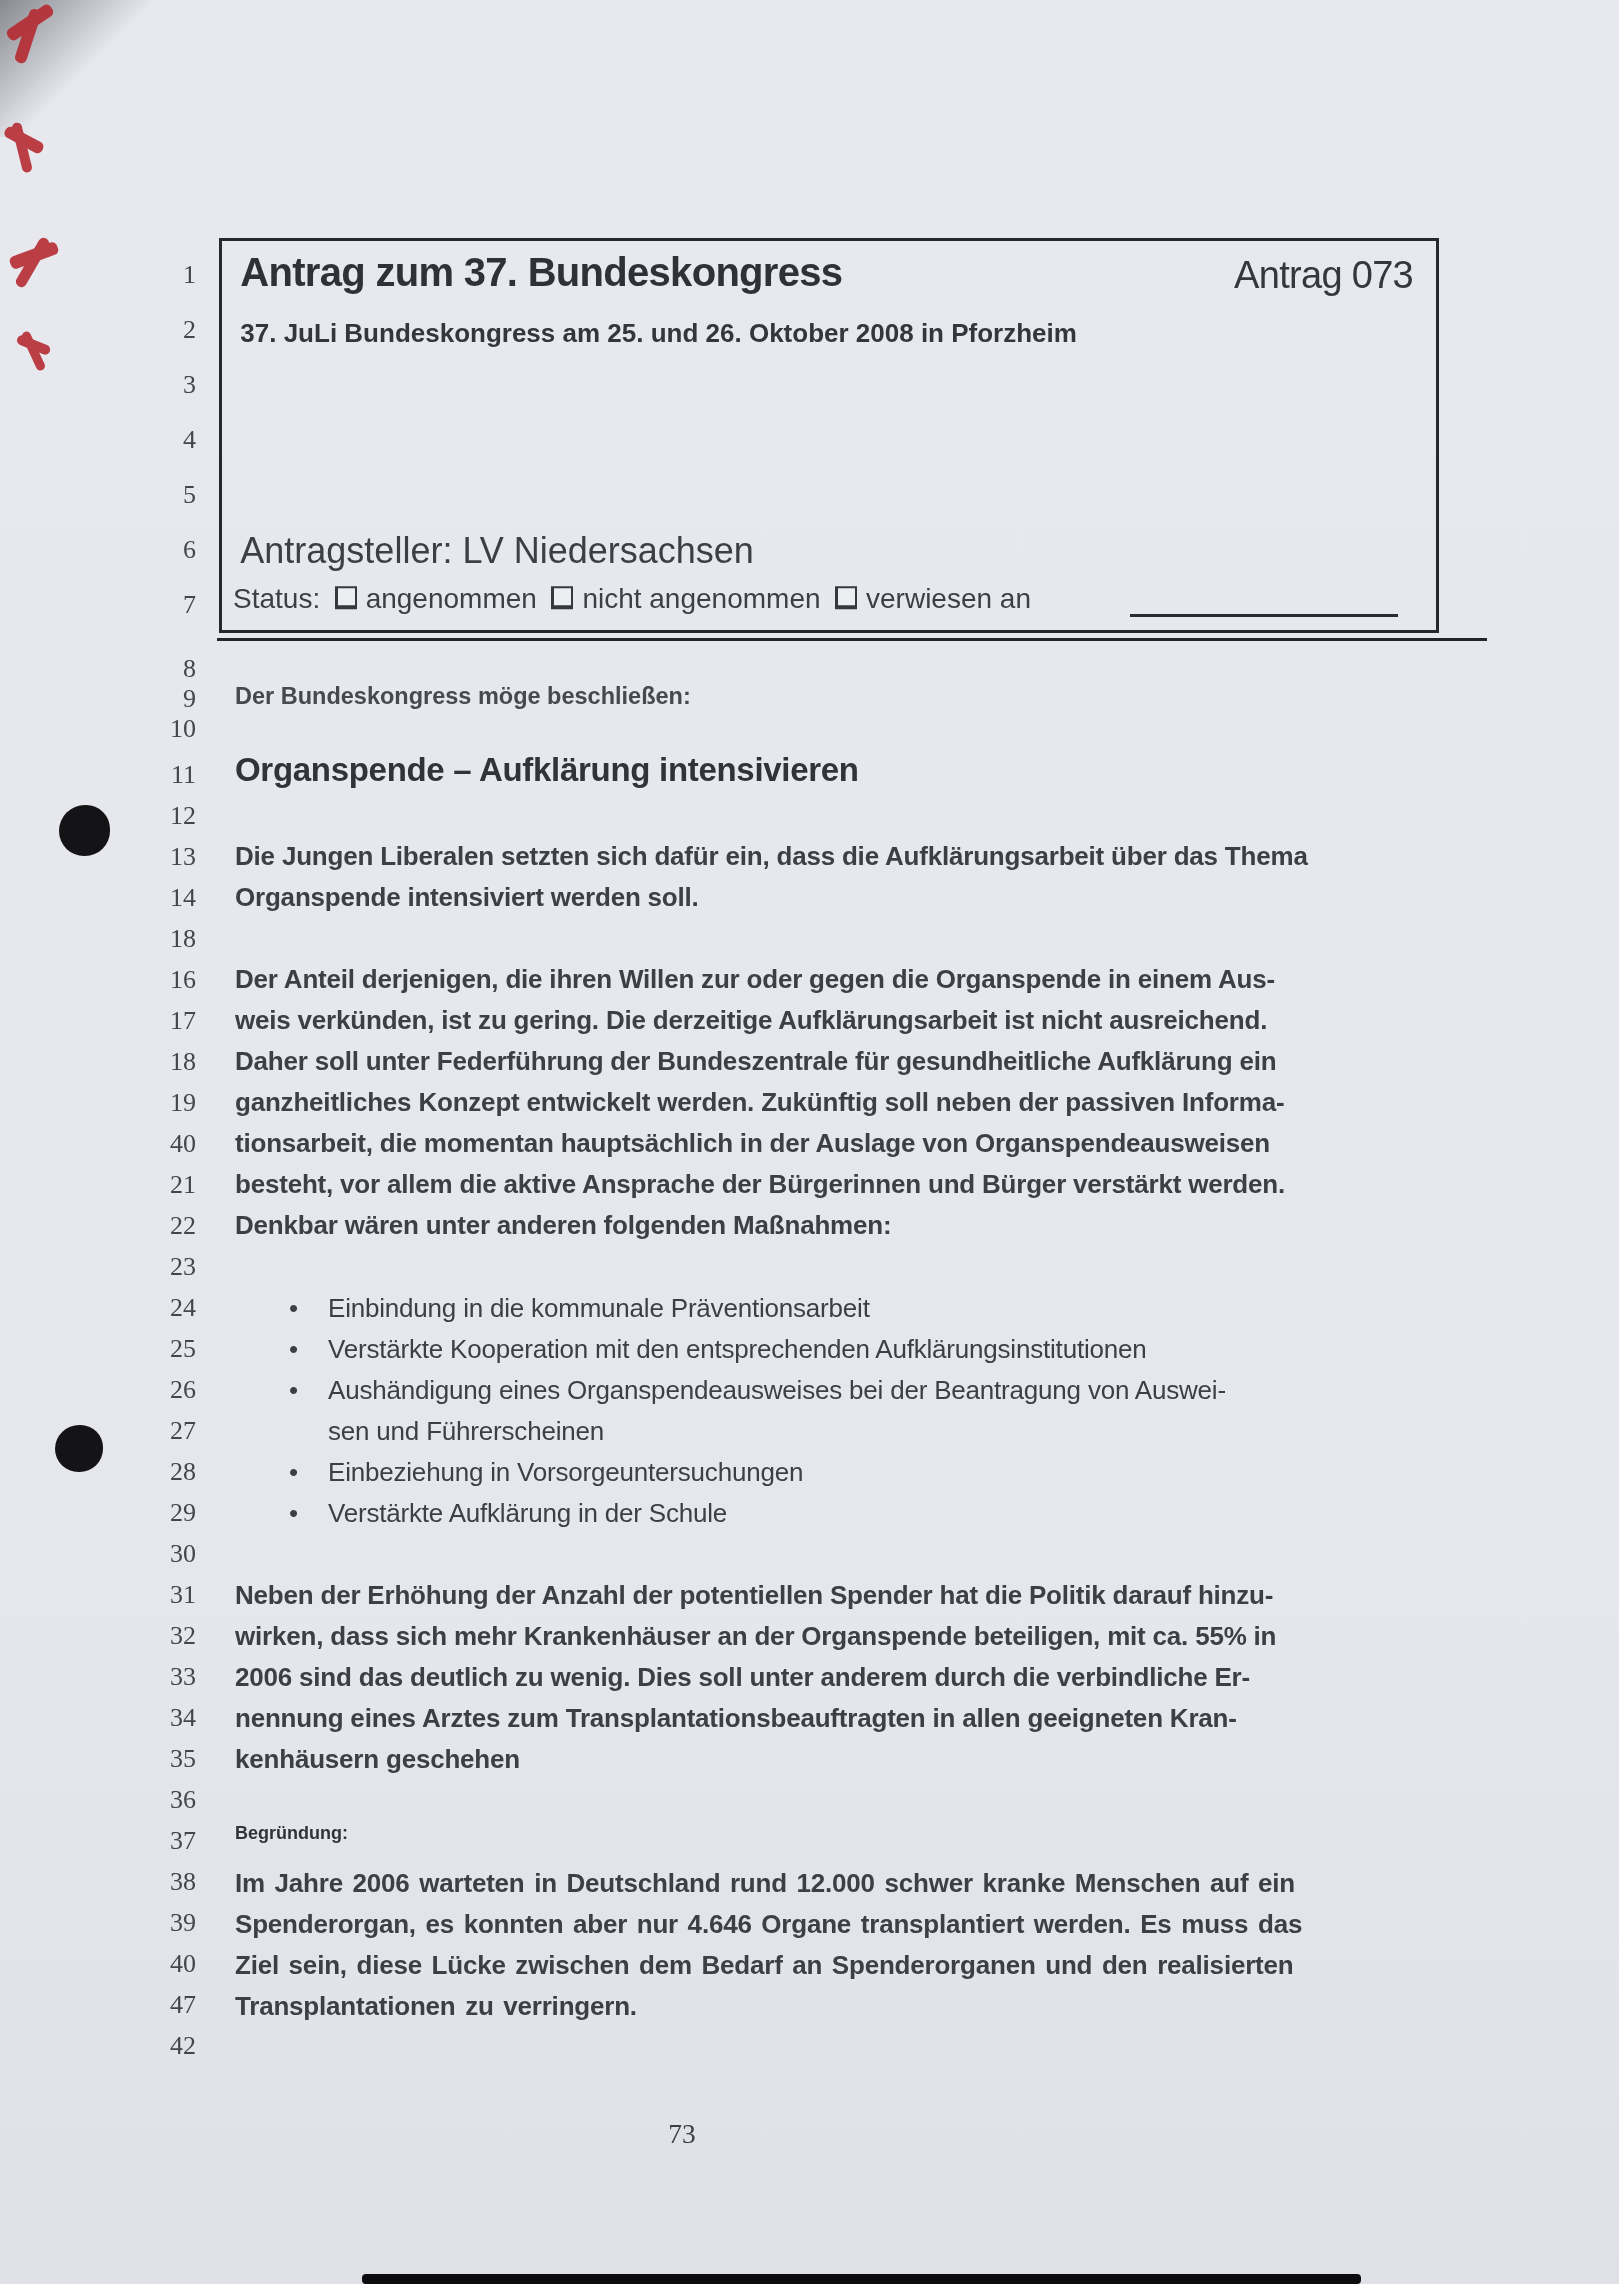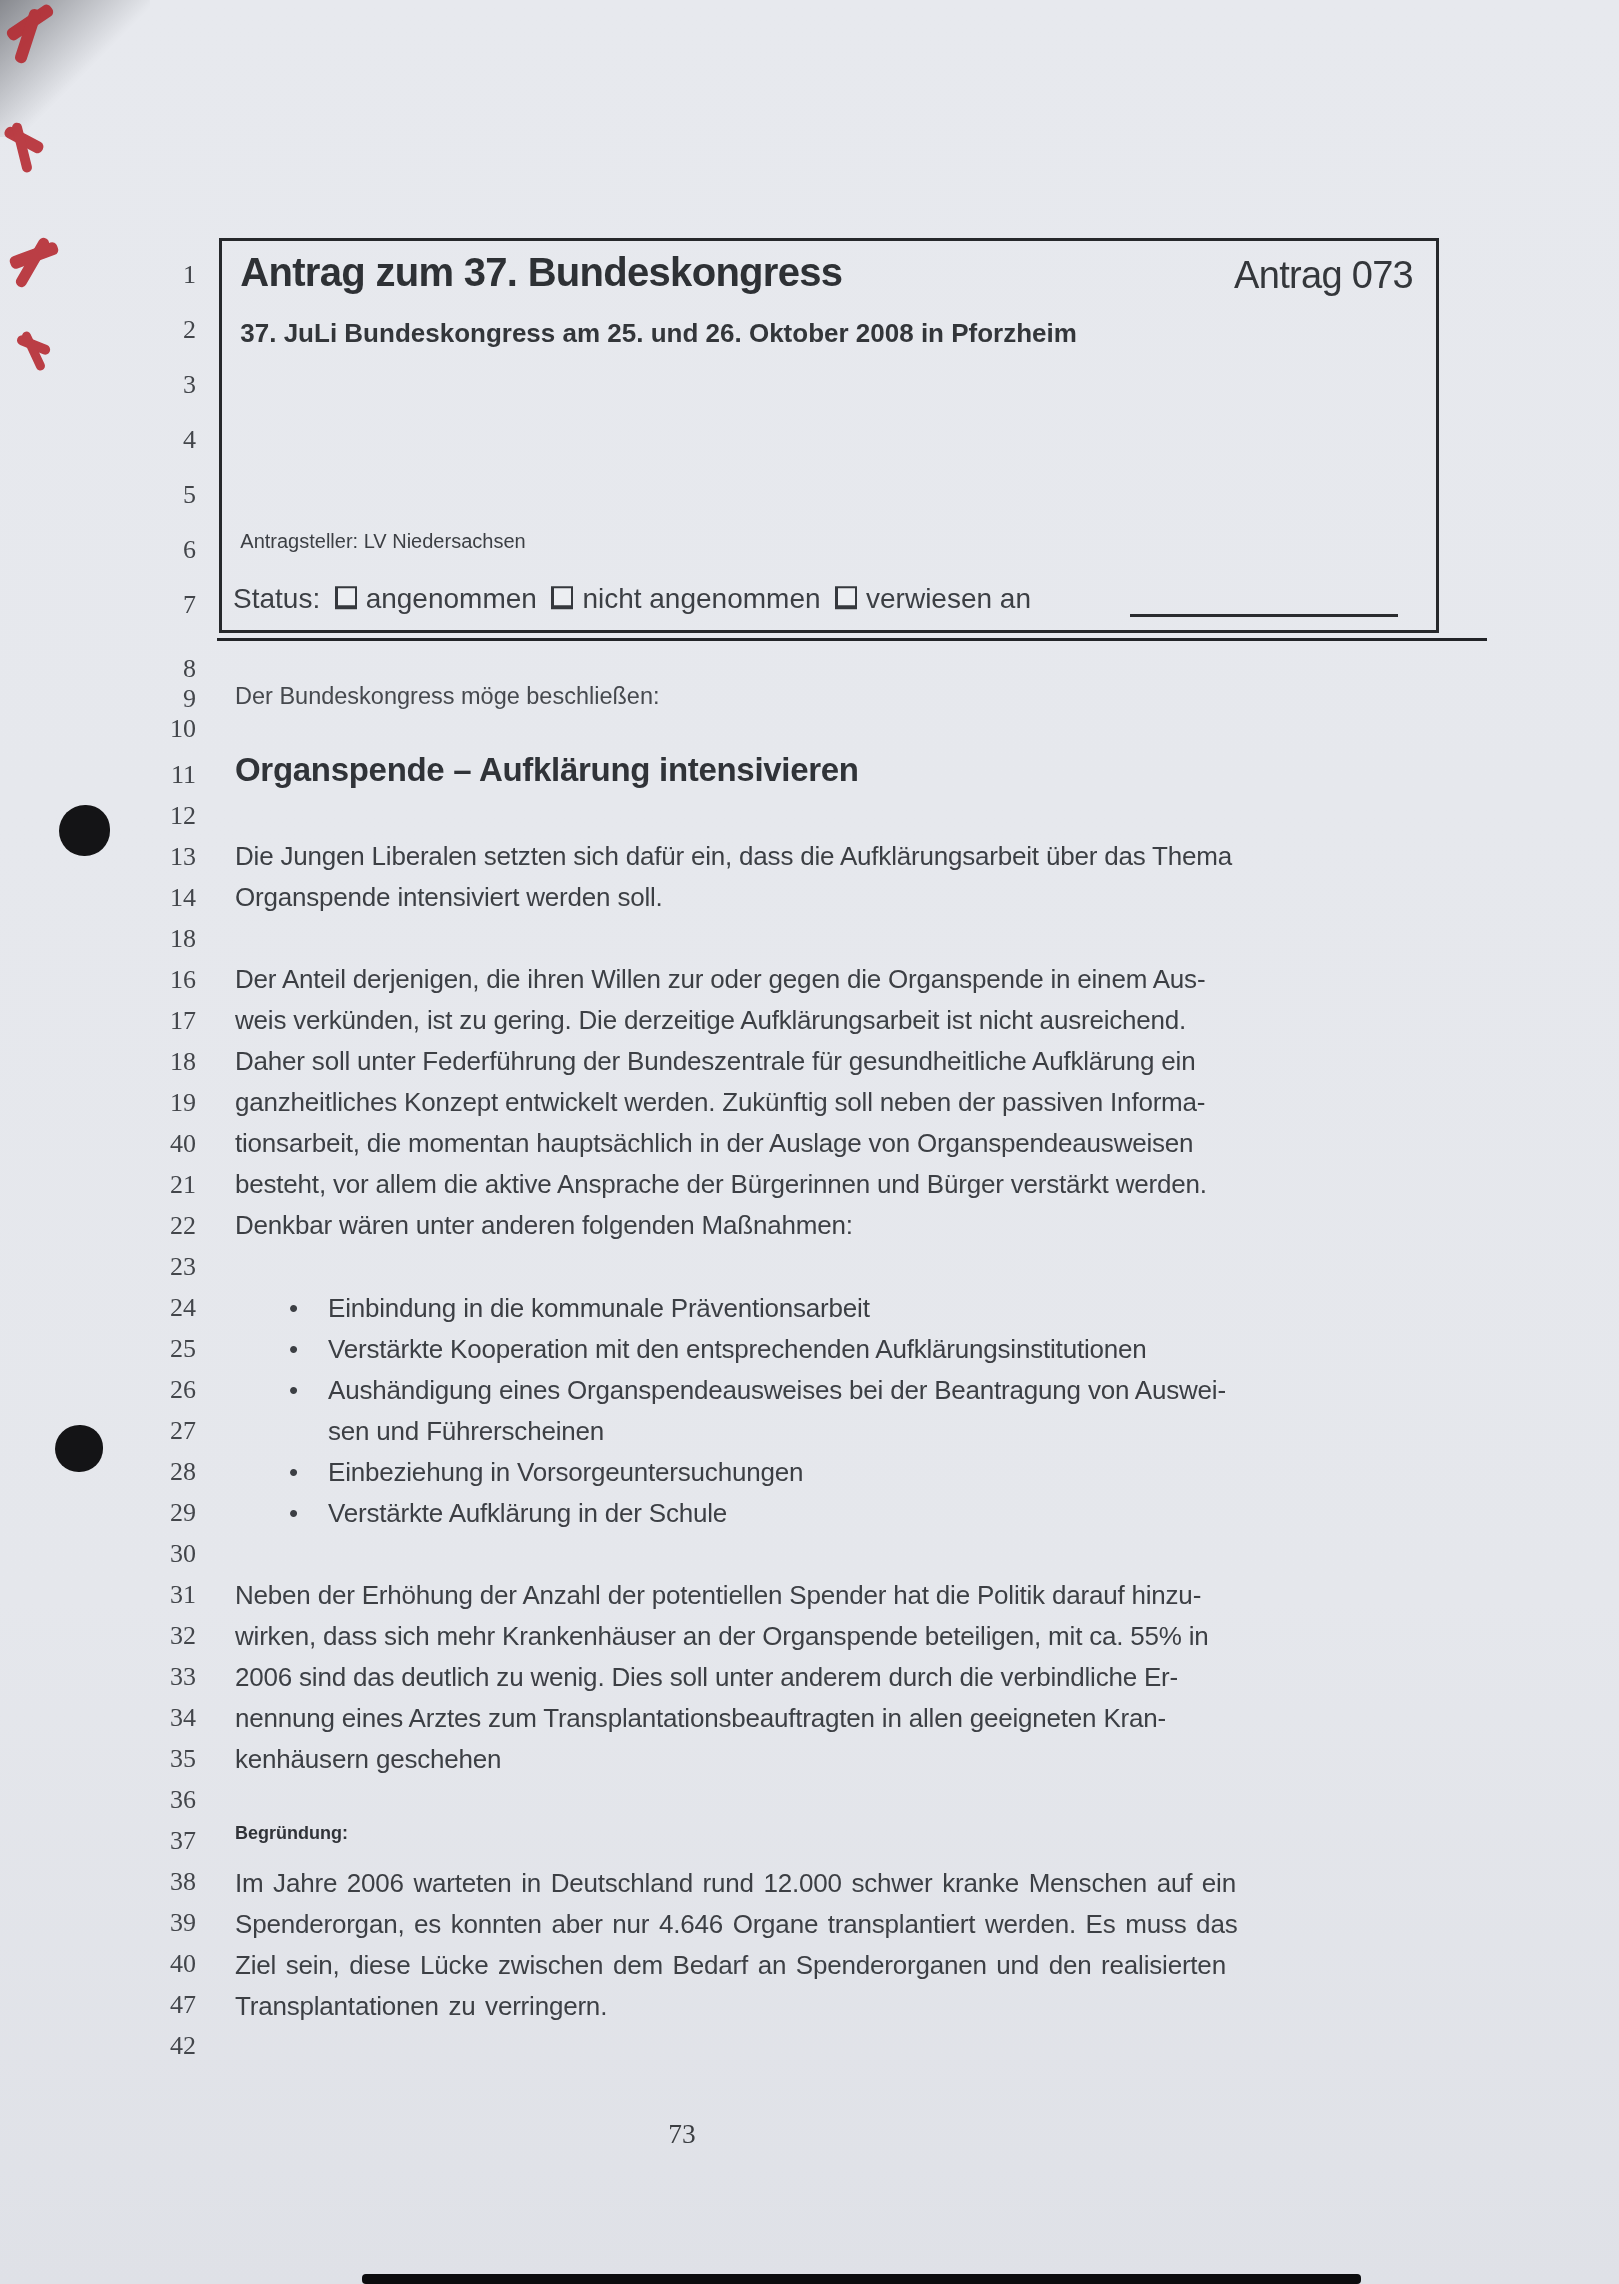--- a/index.html
+++ b/index.html
@@ -28,29 +28,29 @@
   .ln-c div{height:41px;line-height:41px;}
   
   .hbox{position:absolute;left:219px;top:238px;width:1214px;height:389px;
     border:3.3px solid #26282b;background:transparent;}
   .hbox .title{position:absolute;left:18.3px;top:9.1px;font-size:40px;font-weight:bold;
     color:#2e3135;letter-spacing:-0.7px;white-space:pre;}
   .hbox .ano{position:absolute;right:23px;top:13px;font-size:38px;color:#34373b;
     letter-spacing:-0.7px;white-space:pre;}
   .hbox .subtitle{position:absolute;left:18.3px;top:77px;font-size:26px;font-weight:bold;
     color:#33363a;white-space:pre;}
-  .hbox .antragsteller{position:absolute;left:18.3px;top:289px;font-size:20px;white-space:pre;}
+  .hbox .antragsteller{position:absolute;left:18.3px;top:289px;font-size:36px;white-space:pre;}
   .hbox .statusrow{position:absolute;left:11px;top:342px;font-size:28px;white-space:pre;}
   .statusrow .cb{display:inline-block;width:17px;height:17px;margin:0 9.1px 0 14.4px;
     border:2.6px solid #35383d;border-left-width:3.9px;border-bottom-width:4.6px;
     transform:translateY(1.3px);background:#eceef2;}
   .writeline{position:absolute;left:908px;top:373px;width:268px;height:3.3px;background:#2a2c2f;}
   .boxline2{position:absolute;left:217px;top:638px;width:1270px;height:3.3px;background:#222428;}
   
-  .tblock{position:absolute;left:235px;}
+  .tblock{position:absolute;left:235px;font-weight:bold;}
   .tblock div{height:41px;line-height:41px;font-size:26px;letter-spacing:-0.2px;white-space:pre;}
   .intro{top:683px;font-size:23.5px;color:#46494e;white-space:pre;}
   .heading{top:751px;font-size:33px;font-weight:bold;color:#303338;letter-spacing:-0.3px;white-space:pre;}
   .p1{top:836px;} .p2{top:959px;} .p3{top:1575px;} .p4{top:1863px;}
   .p4 div{word-spacing:2.6px;}
   .begr{top:1823px;font-size:18px;font-weight:bold;color:#303338;white-space:pre;}
   .bullets{position:absolute;left:235px;top:1288px;}
   .b-row{display:flex;height:41px;line-height:41px;font-size:26px;letter-spacing:-0.2px;}
   .b-dot{width:39px;margin-left:54px;font-size:26px;}
   .b-text{white-space:pre;}

